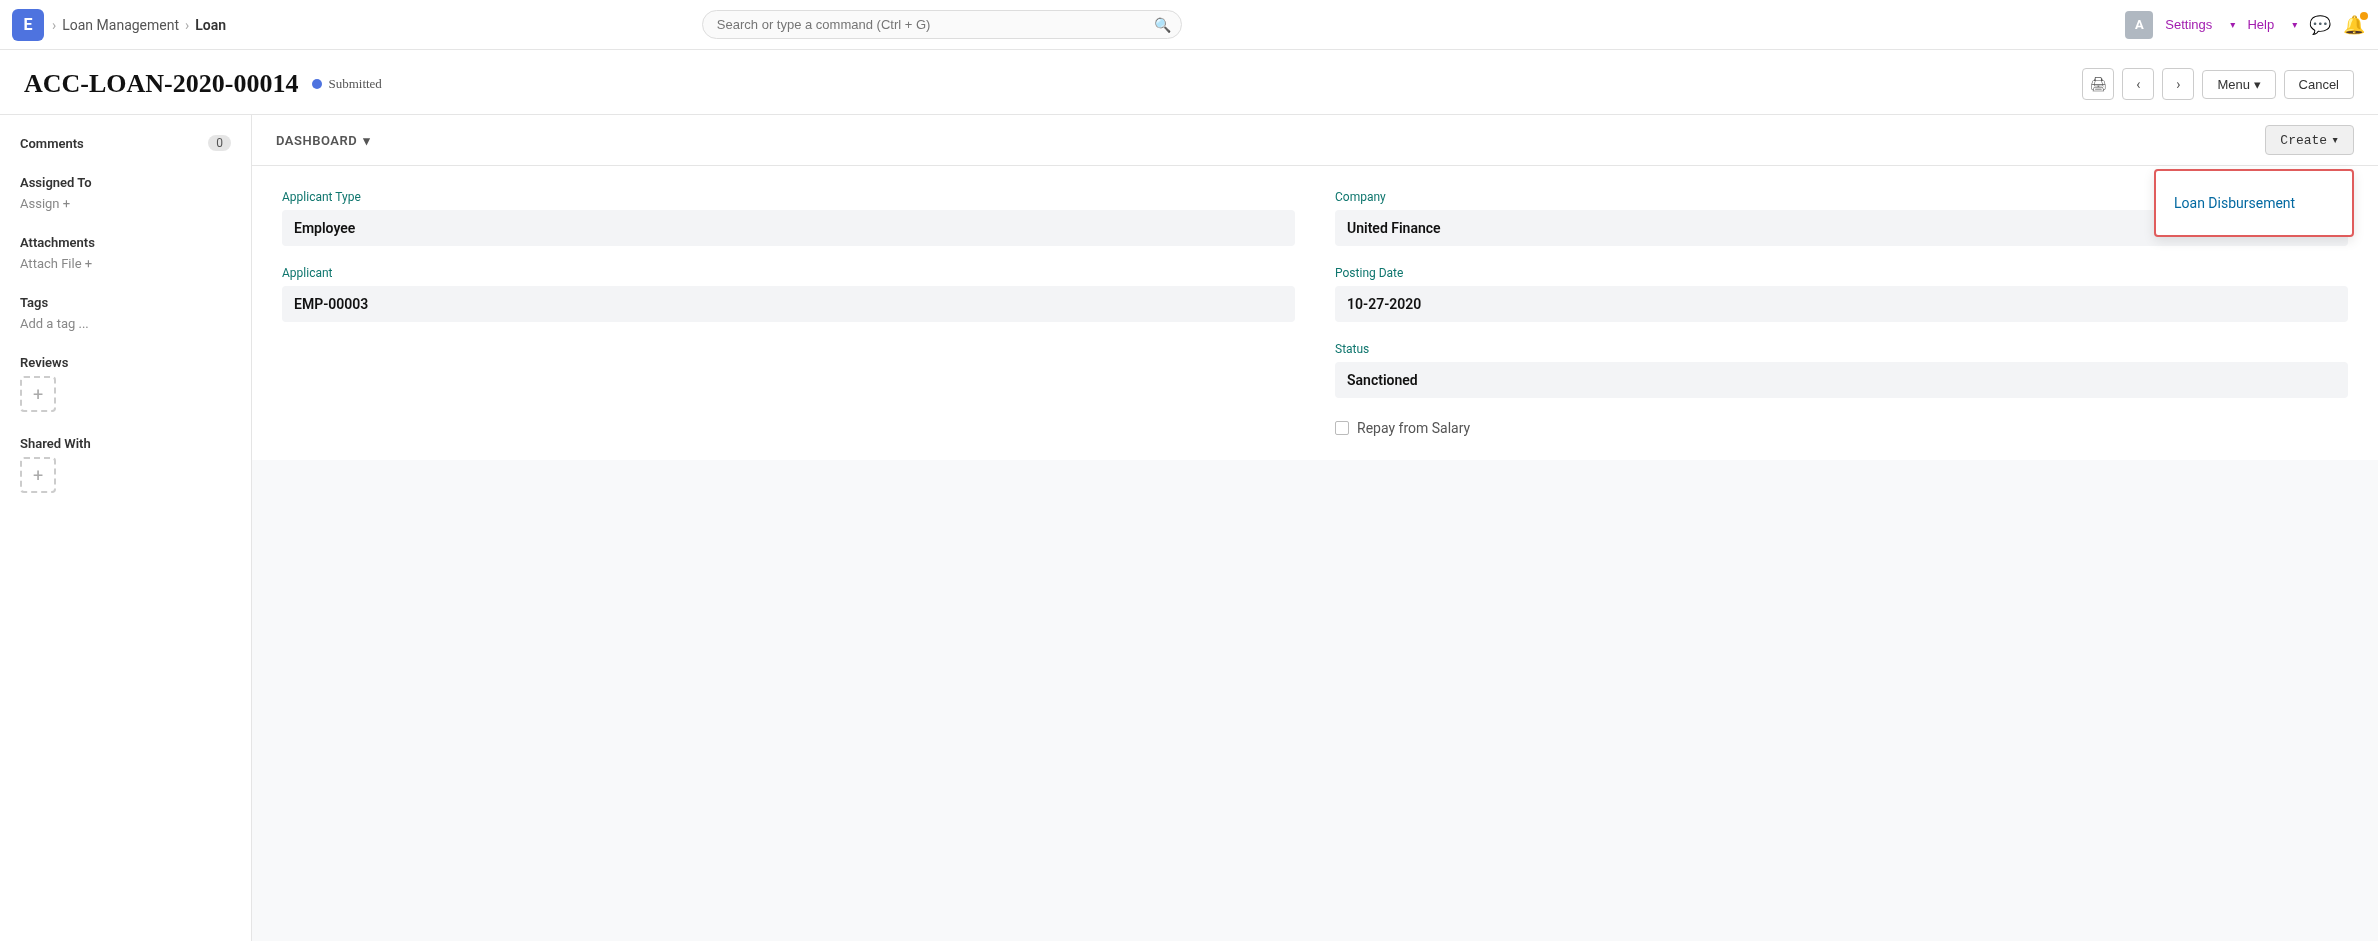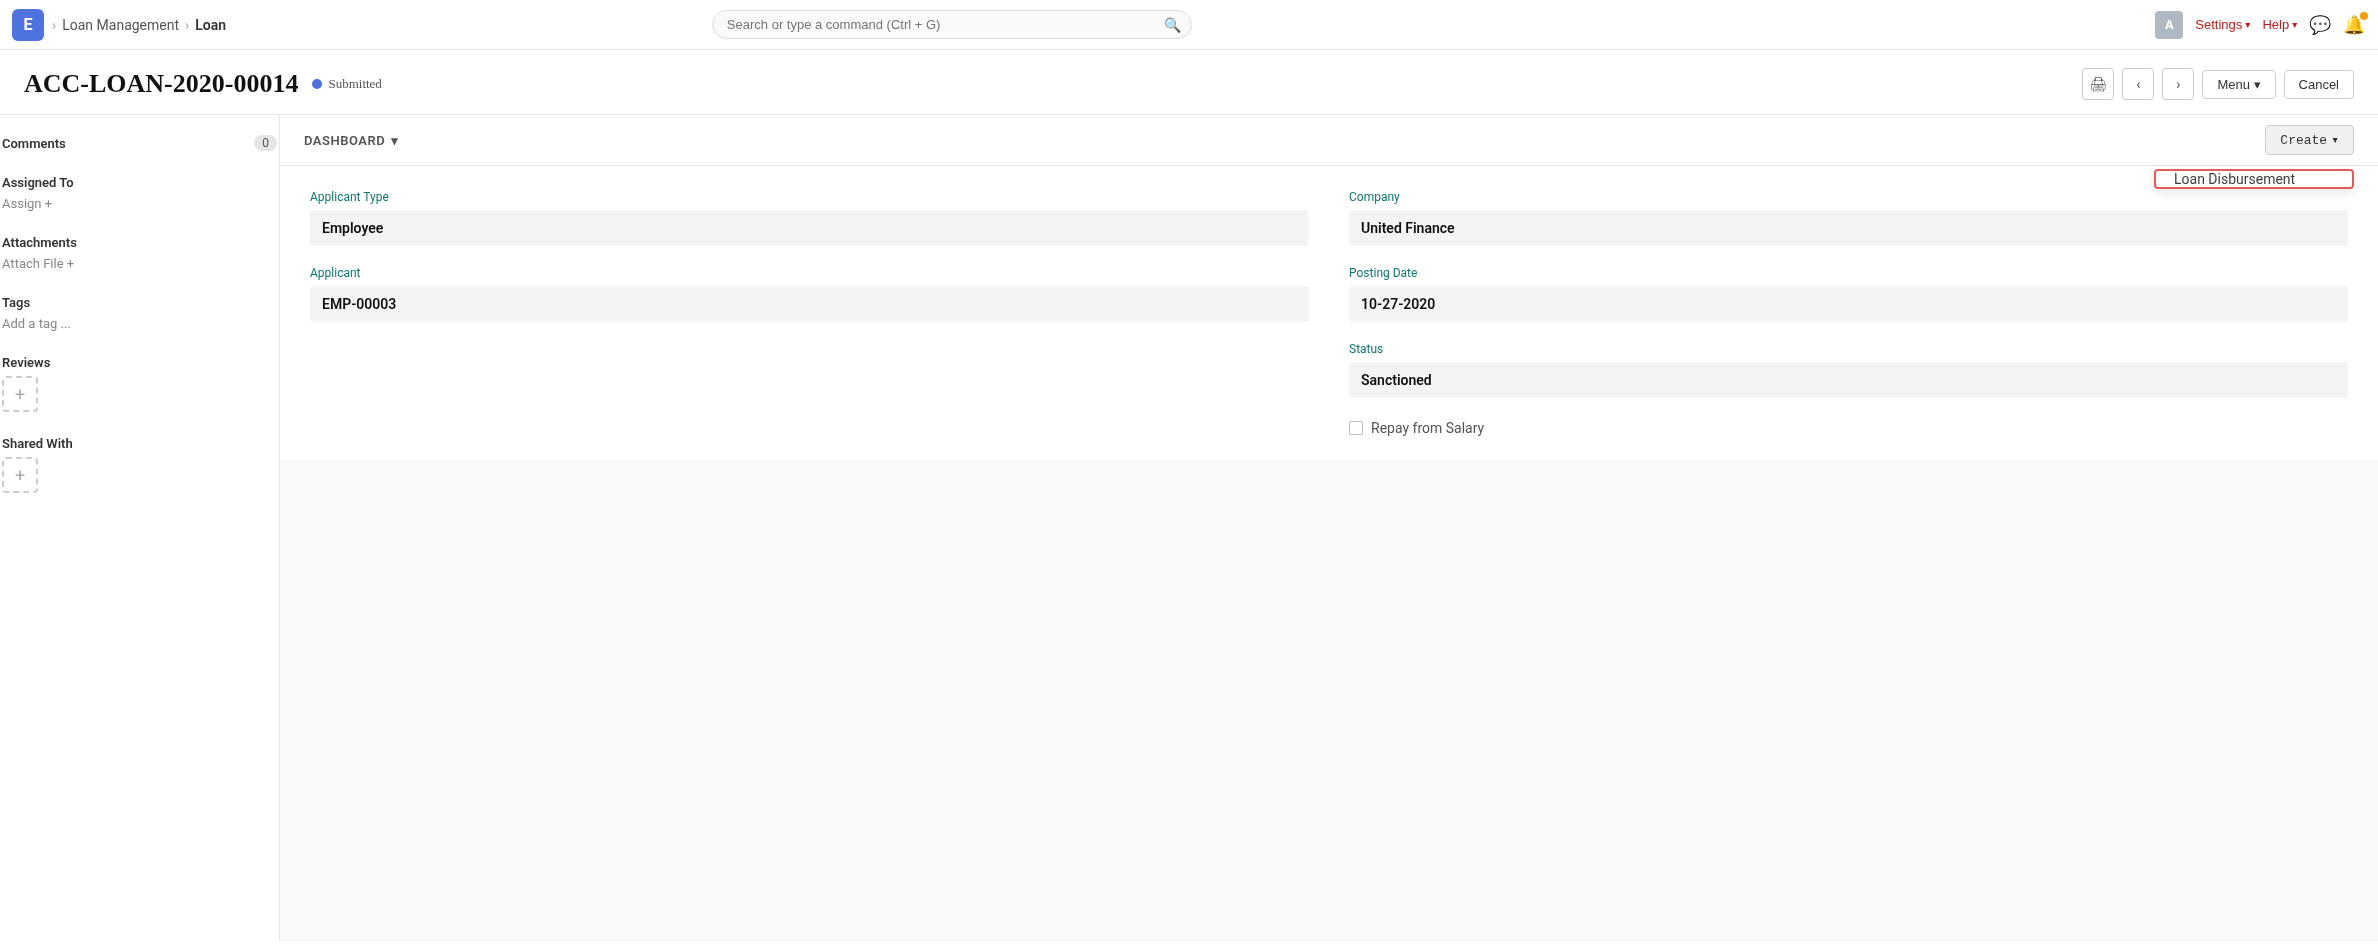--- a/index.html
+++ b/index.html
@@ -52,21 +52,21 @@
     .navbar-right {
       display: flex; align-items: center; gap: 12px; margin-left: auto;
     }
     .navbar-avatar {
       width: 28px; height: 28px; background: #b0b8c1; border-radius: 4px;
       display: flex; align-items: center; justify-content: center;
       color: #fff; font-weight: bold; font-size: 13px;
     }
     .navbar-btn {
       background: none; border: none; cursor: pointer;
-      font-size: 13px; color: #b91c1c; display: flex; align-items: center; gap: 3px;
+      font-size: 13px; color: #a21caf; display: flex; align-items: center; gap: 18px;
     }
     .navbar-btn .caret { font-size: 10px; }
     .navbar-icon-btn {
       background: none; border: none; cursor: pointer; color: #777; font-size: 18px; position: relative;
     }
     .notif-dot {
       position: absolute; top: -2px; right: -2px;
       width: 8px; height: 8px; background: #f59e0b; border-radius: 50%;
     }
 
@@ -96,23 +96,23 @@
     }
 
     
     .main-layout {
       display: flex;
       min-height: calc(100vh - 120px);
     }
 
     
     .sidebar {
-      width: 280px; flex-shrink: 0;
+      width: 252px; flex-shrink: 0;
       border-right: 1px solid #e5e5e5;
-      padding: 20px 2px;
+      padding: 20px 20px;
       background: #fff;
     }
     .sidebar-section { margin-bottom: 24px; }
     .sidebar-section-header {
       display: flex; align-items: center; justify-content: space-between;
       margin-bottom: 6px;
     }
     .sidebar-section-title { font-weight: 600; font-size: 13px; color: #333; }
     .sidebar-badge {
       background: #e5e5e5; color: #555; border-radius: 10px;
@@ -160,22 +160,22 @@
       position: absolute;
       top: 44px; right: 0;
       background: #fff;
       border: 2px solid #e05c5c;
       border-radius: 4px;
       min-width: 200px;
       z-index: 100;
       box-shadow: 0 4px 12px rgba(0,0,0,0.1);
     }
     .dropdown-popup-item {
-      padding: 0 18px;
-      font-size: 14px; color: #404040;
+      padding: 24px 18px;
+      font-size: 14px; color: #0369a1;
       cursor: pointer;
     }
 
     
     .form-area {
       padding: 24px 30px;
       background: #fff;
     }
     .form-grid {
       display: grid;

